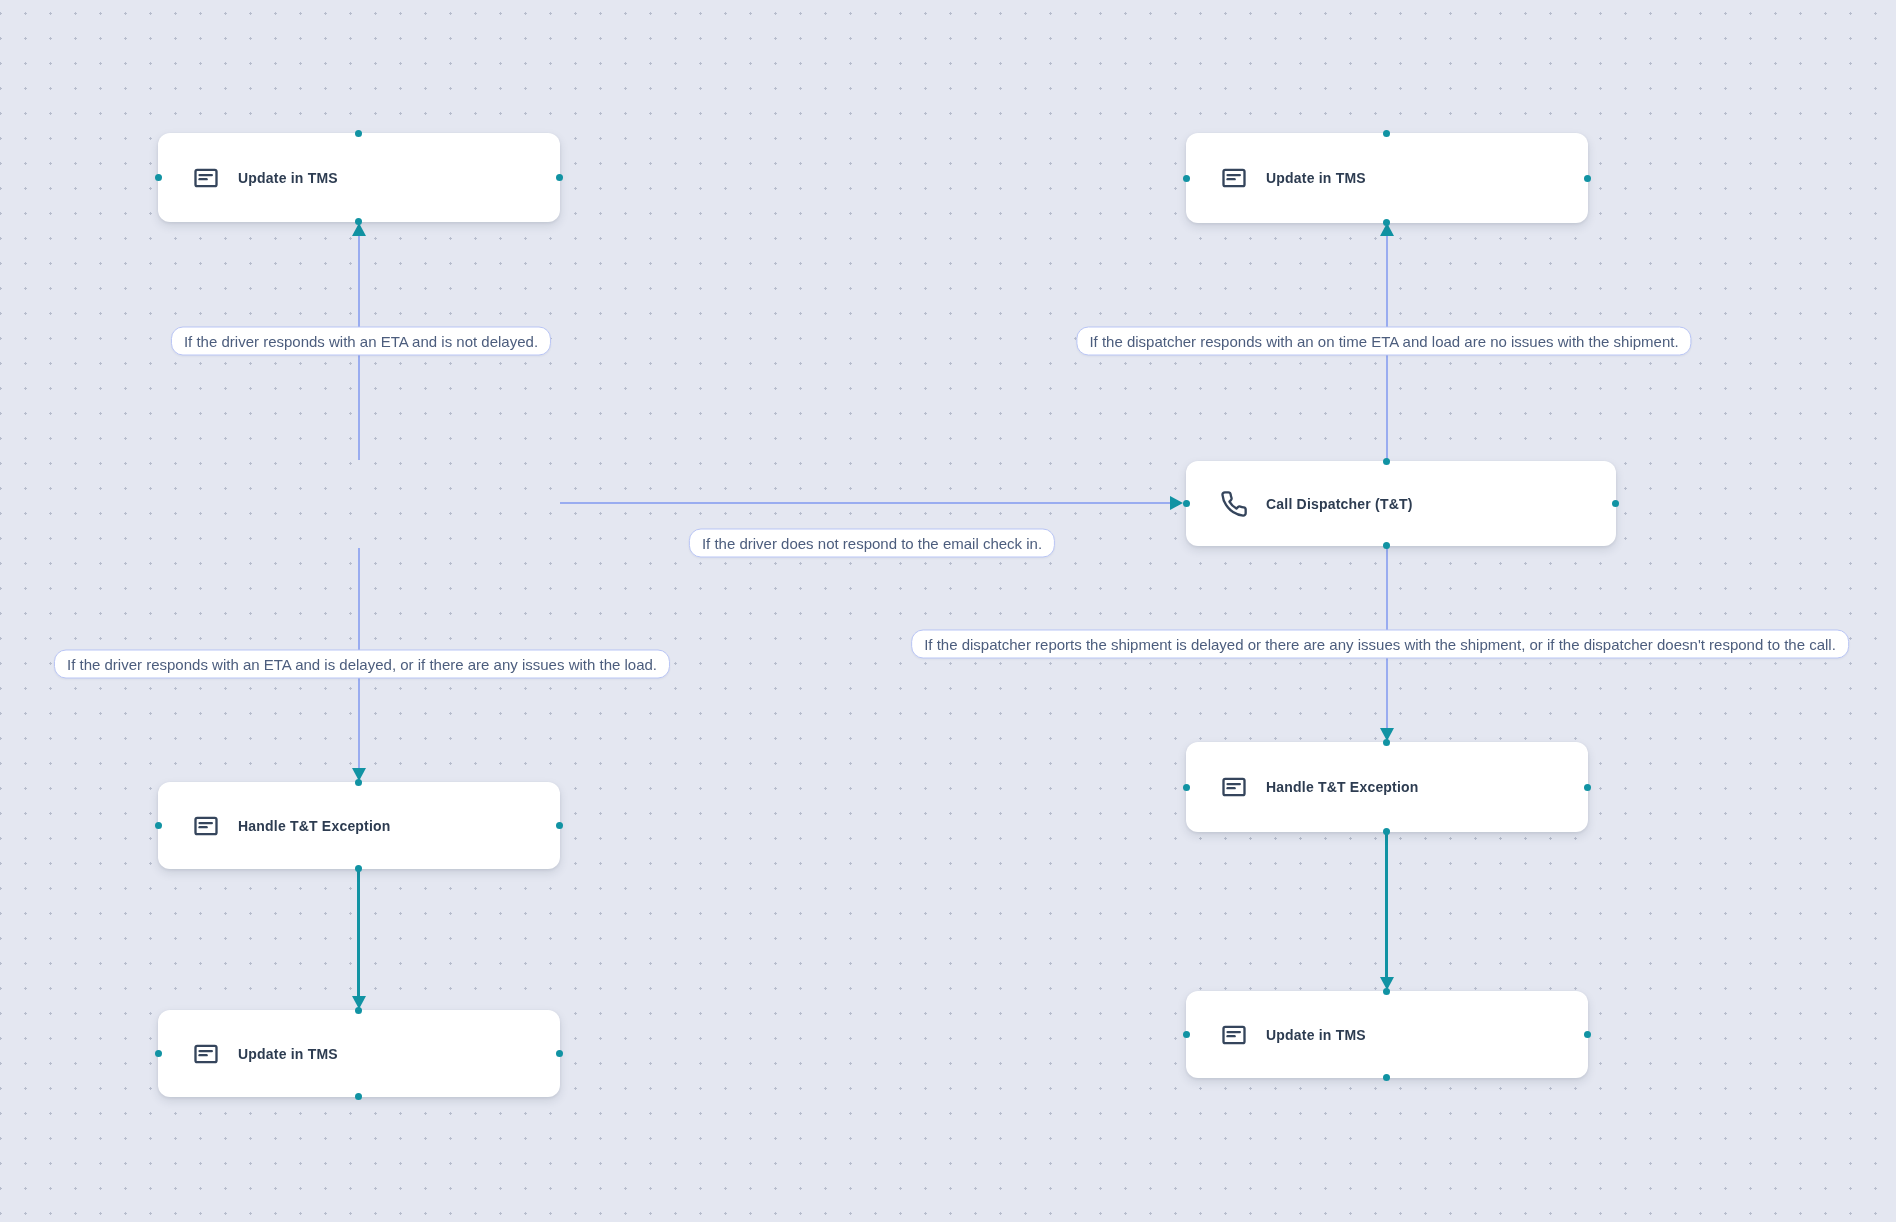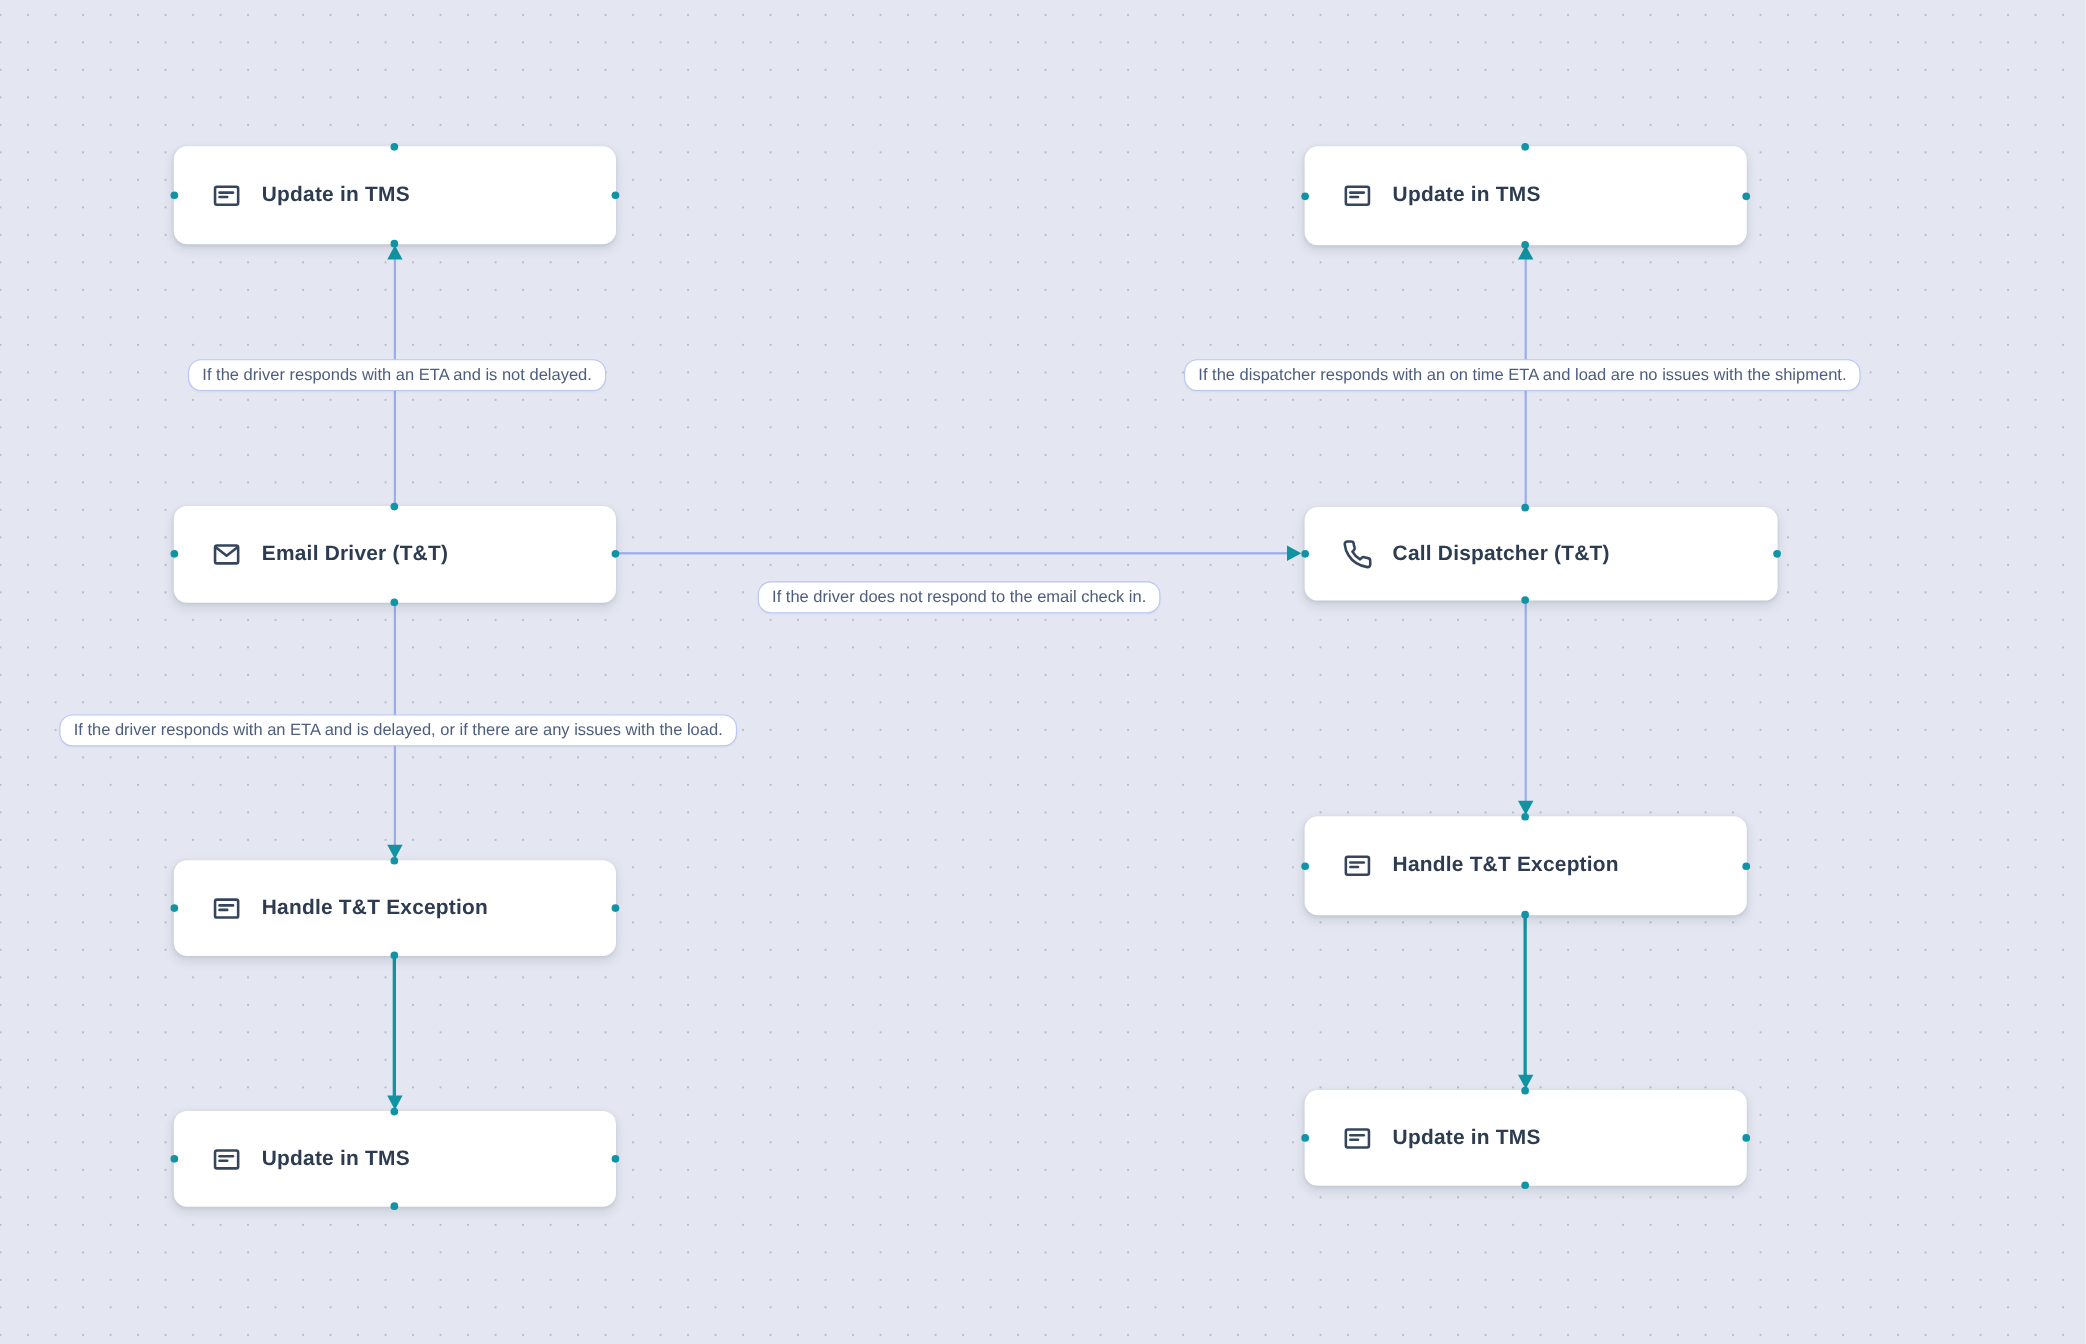--- a/index.html
+++ b/index.html
@@ -14,21 +14,21 @@
   .node{
     position:absolute;background:#ffffff;border-radius:12px;
     box-shadow:0 4px 10px rgba(40,52,80,.13),0 1px 3px rgba(40,52,80,.09);
     display:flex;align-items:center;
   }
   .node .icon{
     margin-left:34px;width:28px;height:28px;flex:0 0 28px;
     display:flex;align-items:center;justify-content:center;color:#35455c;
   }
   .node .title{
-    margin-left:18px;font-size:19px;font-weight:700;color:#2d3c51;
+    margin-left:18px;font-size:14px;font-weight:700;color:#2d3c51;
     white-space:nowrap;letter-spacing:.2px;
   }
   .handle{
     position:absolute;width:7px;height:7px;border-radius:50%;
     background:#1193a3;
   }
   .edge-line{position:absolute;background:#99acf0;}
   .edge-line.teal{background:#1193a3;}
   .arrow{position:absolute;width:0;height:0;}
   .arrow.up{border-left:7px solid transparent;border-right:7px solid transparent;border-bottom:13px solid #1193a3;}
@@ -65,49 +65,37 @@
   <div class="edge-line" style="left:1386px;top:546px;width:2px;height:192px;"></div>
   <div class="arrow down" style="left:1380px;top:728px;"></div>
 
   <div class="edge-line teal" style="left:1385px;top:832px;width:3px;height:146px;"></div>
   <div class="arrow down" style="left:1380px;top:977px;"></div>
 
   <div class="edge-label" style="left:361px;top:341px;">If the driver responds with an ETA and is not delayed.</div>
   <div class="edge-label" style="left:362px;top:664px;">If the driver responds with an ETA and is delayed, or if there are any issues with the load.</div>
   <div class="edge-label" style="left:872px;top:503px;margin-top:40px;">If the driver does not respond to the email check in.</div>
   <div class="edge-label" style="left:1384px;top:341px;">If the dispatcher responds with an on time ETA and load are no issues with the shipment.</div>
+  <div class="edge-label" style="left:1380px;top:644px;">If the dispatcher reports the shipment is delayed or there are any issues with the shipment, or if the dispatcher doesn't respond to the call.</div>
 
   <div class="node" style="left:158px;top:133px;width:402px;height:89px;">
     <span class="icon">
       <svg width="28" height="28" viewBox="0 0 24 24" fill="none" stroke="currentColor" stroke-width="2" stroke-linecap="round" stroke-linejoin="round">
           <rect x="3" y="5" width="18" height="14" rx="1.5"></rect>
           <line x1="6.5" y1="9.5" x2="17" y2="9.5"></line>
           <line x1="6.5" y1="13" x2="12.5" y2="13"></line>
         </svg>
     </span>
     <span class="title">Update in TMS</span>
     <span class="handle" style="left:197px;top:-3px;"></span>
     <span class="handle" style="left:197px;bottom:-3px;"></span>
     <span class="handle" style="left:-3px;top:41px;"></span>
     <span class="handle" style="right:-3px;top:41px;"></span>
   </div>
 
-  <div class="node" style="left:158px;top:460px;width:402px;height:88px;">
-    <span class="icon">
-      <svg width="28" height="28" viewBox="0 0 24 24" fill="none" stroke="currentColor" stroke-width="2" stroke-linecap="round" stroke-linejoin="round">
-          <rect x="3" y="5" width="18" height="14" rx="1.5"></rect>
-          <path d="M3.5 6.5 12 13l8.5-6.5"></path>
-        </svg>
-    </span>
-    <span class="title">Email Driver (T&amp;T)</span>
-    <span class="handle" style="left:197px;top:-3px;"></span>
-    <span class="handle" style="left:197px;bottom:-3px;"></span>
-    <span class="handle" style="left:-3px;top:40px;"></span>
-    <span class="handle" style="right:-3px;top:40px;"></span>
-  </div>
 
   <div class="node" style="left:158px;top:782px;width:402px;height:87px;">
     <span class="icon">
       <svg width="28" height="28" viewBox="0 0 24 24" fill="none" stroke="currentColor" stroke-width="2" stroke-linecap="round" stroke-linejoin="round">
           <rect x="3" y="5" width="18" height="14" rx="1.5"></rect>
           <line x1="6.5" y1="9.5" x2="17" y2="9.5"></line>
           <line x1="6.5" y1="13" x2="12.5" y2="13"></line>
         </svg>
     </span>
     <span class="title">Handle T&amp;T Exception</span>

